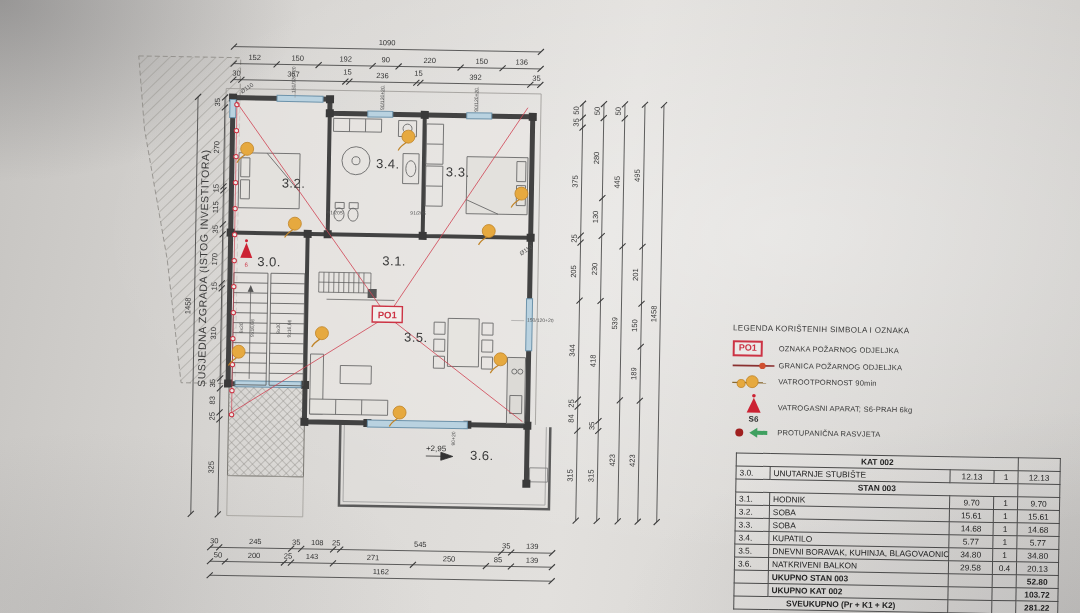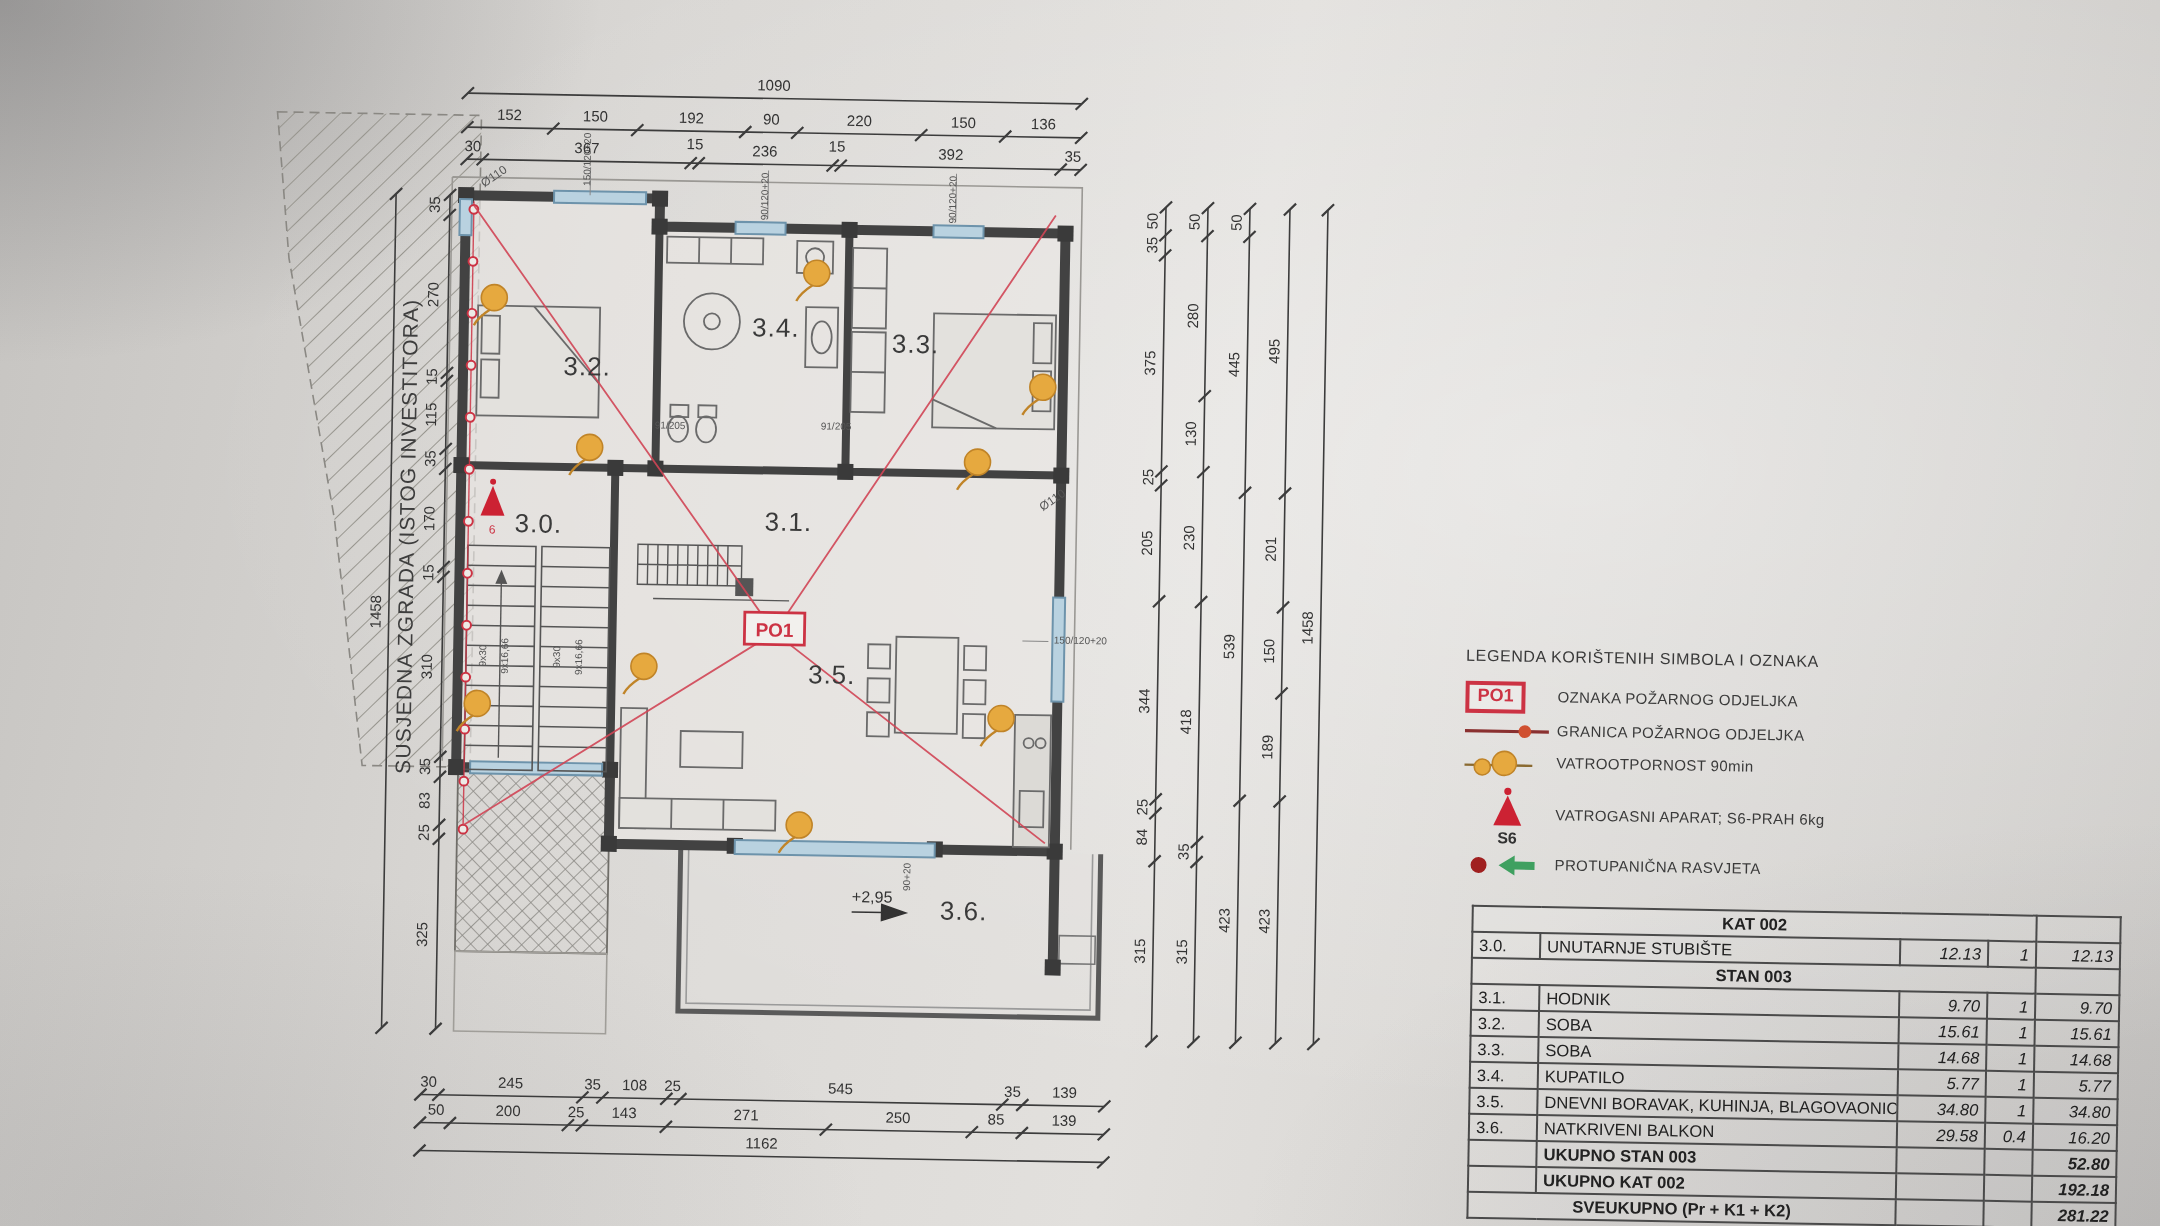--- a/index.html
+++ b/index.html
@@ -29,21 +29,21 @@
   .legend-row{display:flex;align-items:center;margin-bottom:4px;}
   .legend-row .sym{width:46px;display:flex;justify-content:flex-start;align-items:center;flex:none;}
   .legend-row .lab{font-size:7.5px;letter-spacing:.2px;}
   .po1box{display:inline-block;border:2px solid #cc3344;color:#cc3344;font-size:9px;font-weight:bold;
           padding:1px 4px;line-height:1.1;background:rgba(255,255,255,.25);}
   
   .fp-table{position:absolute;left:742px;top:443px;width:324px;}
   .fp-table table{border-collapse:collapse;width:100%;table-layout:fixed;background:rgba(255,255,255,.12);}
   .fp-table td{border:1px solid #4a4a4a;font-size:8.3px;color:#222;padding:0 3px;height:12px;line-height:1.05;
                white-space:nowrap;overflow:hidden;}
-  .fp-table .num{text-align:right;font-style:italic;}
+  .fp-table .num{text-align:center;}
   .fp-table .hdr td{font-weight:bold;text-align:center;}
   .fp-table tr.bold td{font-weight:bold;}
   .fp-table td.ctr{text-align:center;}
 </style>
 </head>
 <body>
 
 <div class="sheet">
 <div class="content">
 
@@ -494,35 +494,35 @@
       <td>DNEVNI BORAVAK, KUHINJA, BLAGOVAONICA</td>
       <td class="num">34.80</td>
       <td class="num">1</td>
       <td class="num">34.80</td>
     </tr>
     <tr>
       <td>3.6.</td>
       <td>NATKRIVENI BALKON</td>
       <td class="num">29.58</td>
       <td class="num">0.4</td>
-      <td class="num">16.20</td>
+      <td class="num">20.13</td>
     </tr>
     <tr class="bold">
       <td></td>
       <td>UKUPNO STAN 003</td>
       <td></td>
       <td></td>
       <td class="num">52.80</td>
     </tr>
     <tr class="bold">
       <td></td>
       <td>UKUPNO KAT 002</td>
       <td></td>
       <td></td>
-      <td class="num">192.18</td>
+      <td class="num">103.72</td>
     </tr>
     <tr class="bold">
       <td colspan="2" class="ctr">SVEUKUPNO (Pr + K1 + K2)</td>
       <td></td>
       <td></td>
       <td class="num">281.22</td>
     </tr>
   </tbody>
         </table>
 </div>

